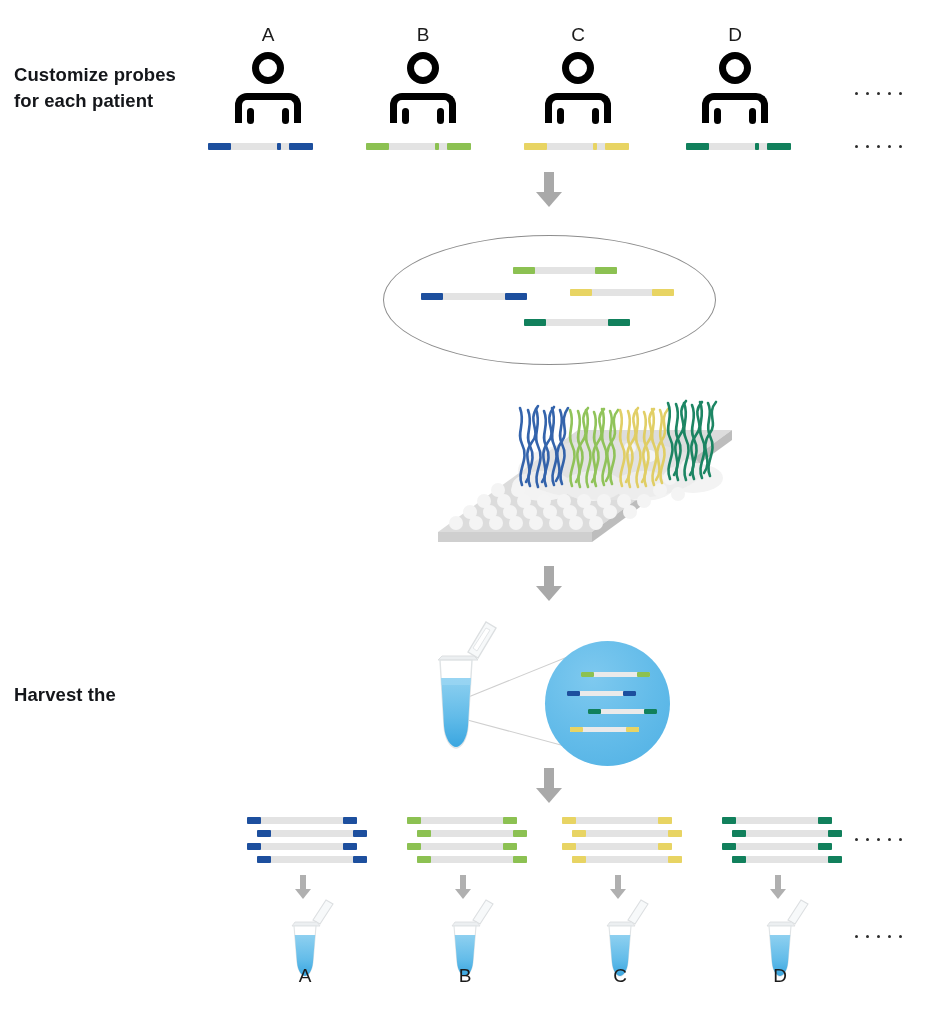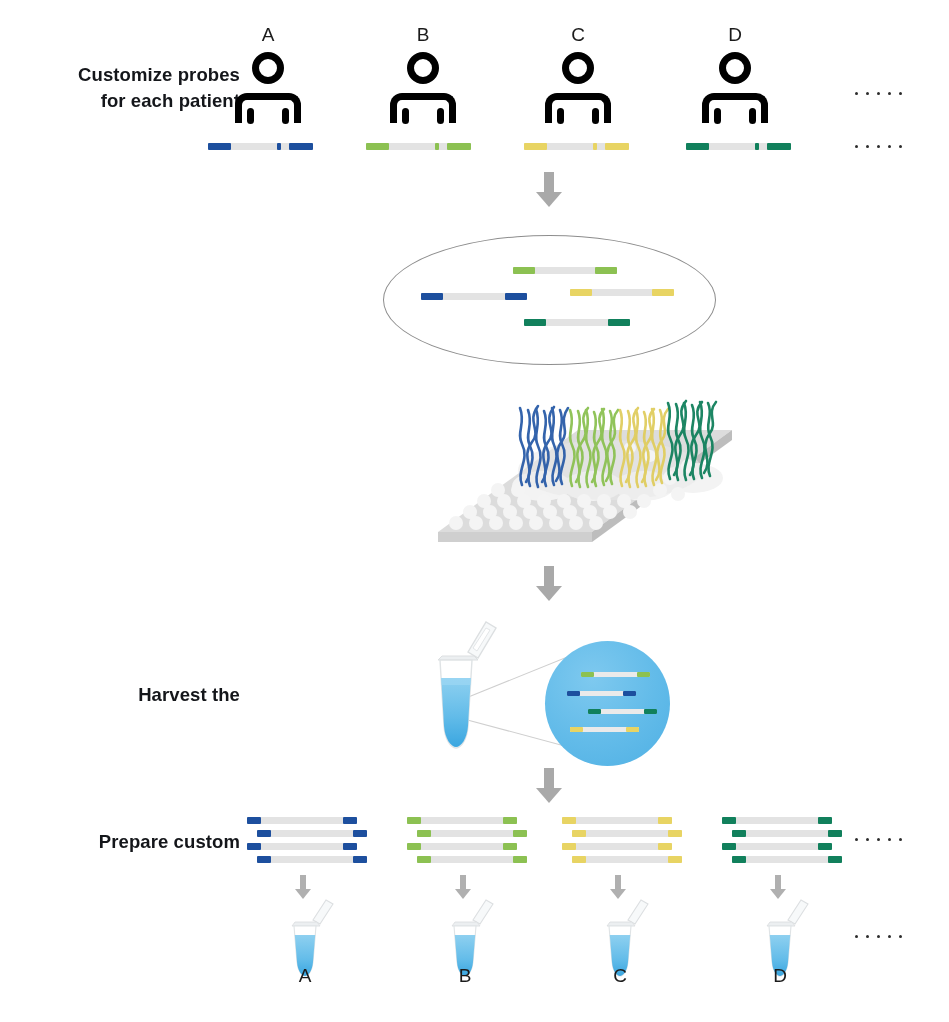--- a/index.html
+++ b/index.html
@@ -1,21 +1,21 @@
 <!DOCTYPE html>
 <html><head>
 <meta charset="utf-8">
 <style>
   html,body{margin:0;padding:0;background:#ffffff;}
   body{width:949px;height:1022px;position:relative;overflow:hidden;
        font-family:"Liberation Sans","DejaVu Sans",sans-serif;color:#111111;}
   .stage{position:absolute;inset:0;}
 
   
-  .step-label{position:absolute;text-align:right;font-size:18.5px;font-weight:700;
+  .step-label{position:absolute;text-align:left;font-size:18.5px;font-weight:700;
               line-height:26px;letter-spacing:.1px;color:#14161a;width:226px;left:14px;}
 
   
   .patient-col{position:absolute;width:110px;text-align:center;}
   .patient-letter{font-size:19px;font-weight:400;color:#1b1b1b;line-height:22px;
                   font-family:"Liberation Sans",sans-serif;}
   .person{position:relative;width:70px;height:78px;margin:6px auto 0;}
   .person .head{position:absolute;left:19px;top:0;width:32px;height:32px;border-radius:50%;
                 border:7px solid #000;box-sizing:border-box;}
   .person .body{position:absolute;left:2px;top:41px;width:66px;height:30px;
@@ -70,21 +70,20 @@
 <div class="stage">
 
   <div class="step-label" style="top:62px;">
     <div>Customize probes</div>
     <div>for each patient</div>
   </div>
   <div class="step-label" style="top:682px;">
     <div>Harvest the</div>
   </div>
   <div class="step-label" style="top:829px;">
-    <div>Prepare custom</div>
   </div>
 
   <div class="patient-col" style="left:213px;top:24px;">
     <div class="patient-letter">A</div>
     <div class="person">
       <div class="head"></div>
       <div class="body"></div>
       <div class="leg l"></div>
       <div class="leg r"></div>
     </div>

